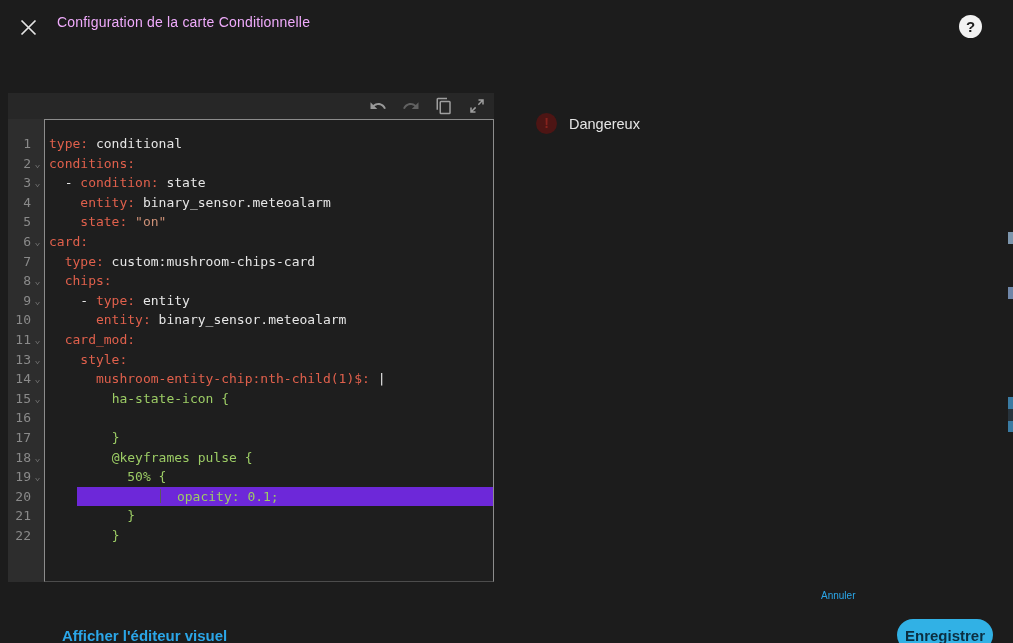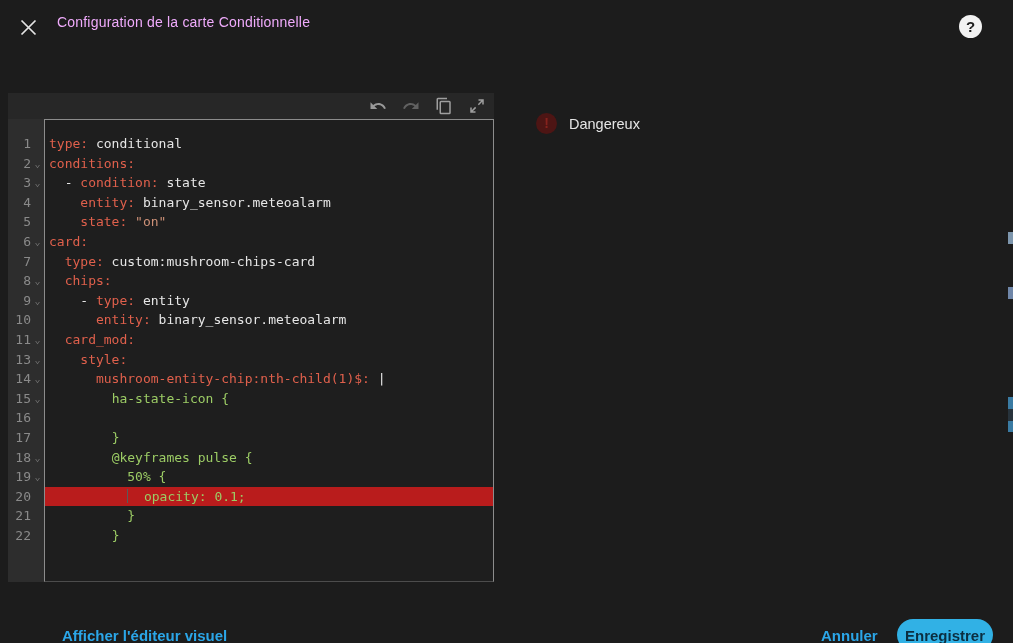--- a/index.html
+++ b/index.html
@@ -26,35 +26,35 @@
   .gutter-strip{position:absolute;left:0;top:0;bottom:0;width:36px;background:#2d2d2d;}
   .content-outline{position:absolute;left:36px;top:0;right:0;bottom:0;pointer-events:none;
     border:1px solid #8c8c8c;border-bottom-color:#4c4c4c;}
   .code-rows{position:absolute;left:0;top:0;right:0;padding-top:15px;}
   .row{display:flex;height:19.6px;line-height:19.6px;
     font-family:"DejaVu Sans Mono","Liberation Mono",monospace;font-size:13px;white-space:pre;}
   .gutter-cell{width:36px;flex:0 0 36px;display:flex;color:#8a8a8a;}
   .ln{flex:1;text-align:right;}
   .fold{width:13px;flex:0 0 13px;text-align:center;color:#777;font-size:10px;cursor:pointer;}
   .code-cell{flex:1;padding-left:5px;color:#e6e6e6;cursor:text;}
-  .row.active .code-cell{background:#b91c1c;}
+  .row.active .code-cell{background:#6d28d9;margin-left:33px;}
   .c-k{color:#e0604c;}
   .c-t{color:#e6e6e6;}
   .c-s{color:#ce9178;}
   .c-g{color:#9ccc65;}
   .iguide{display:inline-block;width:0;height:14px;border-left:1px solid #5a5a5a;vertical-align:middle;margin-bottom:2px;}
   
   .preview-chip{position:absolute;left:536px;top:113px;display:flex;align-items:center;gap:12px;cursor:pointer;}
   .chip-icon{width:21px;height:21px;border-radius:50%;background:#4d1514;position:relative;}
   .chip-icon:before{content:"!";position:absolute;left:0;right:0;top:0;bottom:0;
     text-align:center;line-height:21px;font-weight:bold;font-size:14px;color:#86221d;}
   .chip-label{color:#e6e6e6;font-size:14.5px;}
   
   .visual-editor-link{position:absolute;left:20px;top:627px;color:#2ba6e8;font-size:15px;font-weight:700;cursor:pointer;margin-left:42px;}
-  .cancel-btn{position:absolute;left:821px;top:627px;color:#2ba6e8;font-size:15px;font-weight:700;cursor:pointer;background:none;border:none;padding:0;font-family:inherit;}
+  .cancel-btn{position:absolute;left:821px;top:590px;color:#2ba6e8;font-size:10px;font-weight:400;cursor:pointer;background:none;border:none;padding:0;font-family:inherit;}
   .save-btn{position:absolute;left:897px;top:619px;width:96px;height:32px;border:none;border-radius:16px;
     background:#31b1e5;color:#0b2e40;font-size:15px;font-weight:700;cursor:pointer;font-family:inherit;}
   
   .edge-frag{position:absolute;right:0;width:5px;}
   .frag1{top:232px;height:12px;background:#7d96ad;}
   .frag2{top:287px;height:12px;background:#6f86a8;}
   .frag3{top:397px;height:35px;background:linear-gradient(#3a7ba3 0 12px,#27333c 12px 24px,#3a7ba3 24px 35px);}
 </style>
 </head>
 <body>

